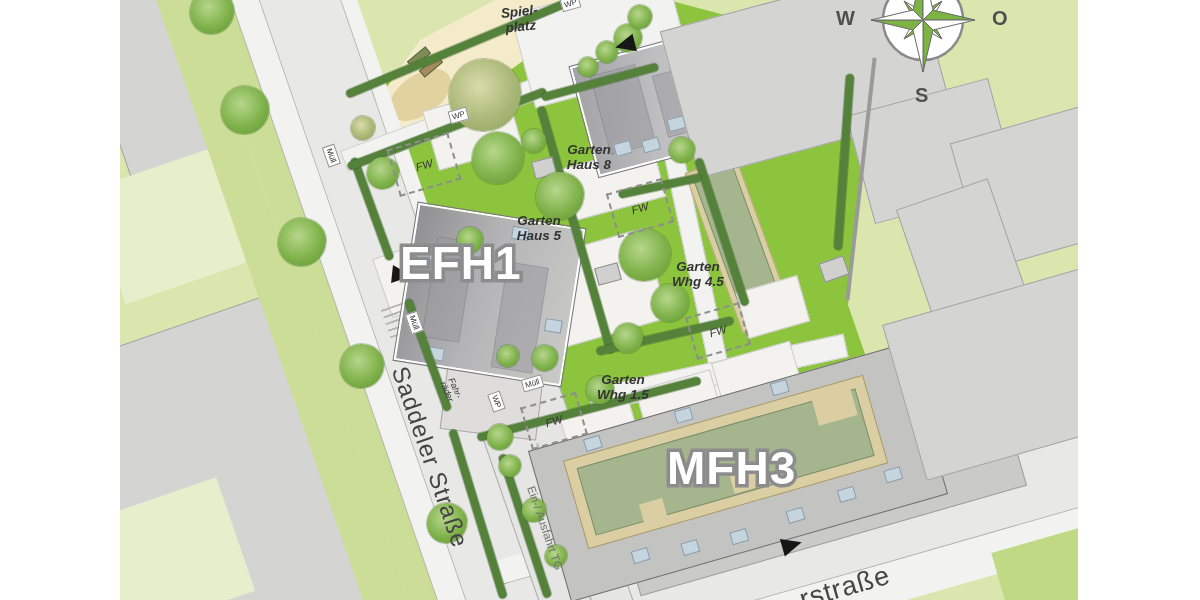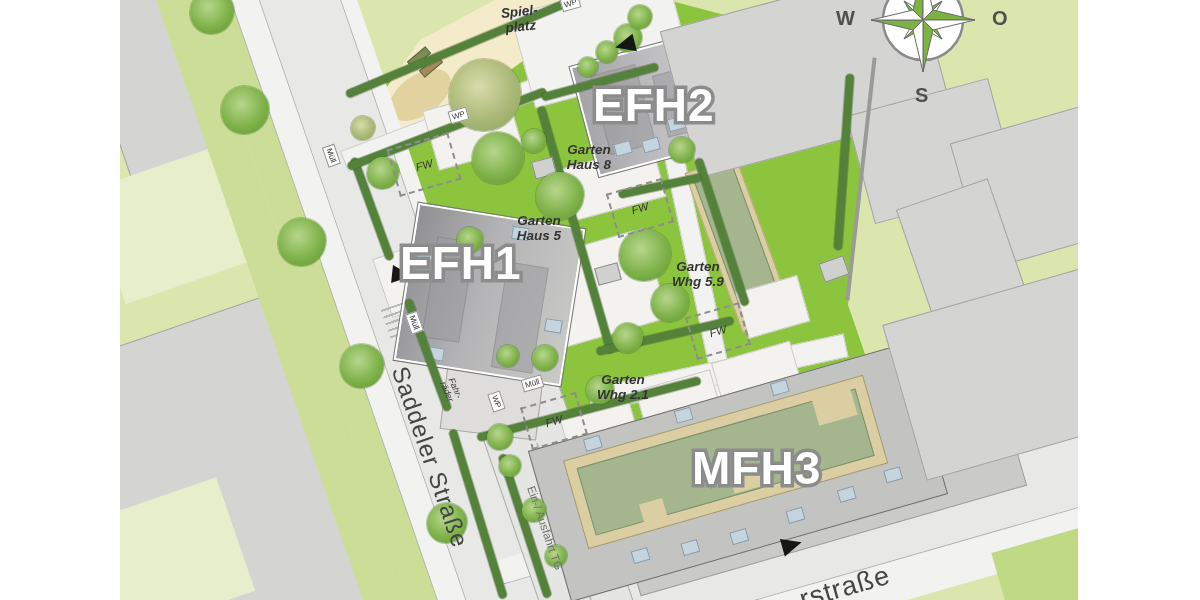--- a/index.html
+++ b/index.html
@@ -226,25 +226,25 @@
     <div class="abs garden-label" style="left:424px;top:142px;width:90px;">
       <div>Garten</div>
         <div>Haus 8</div>
     </div>
     <div class="abs garden-label" style="left:374px;top:213px;width:90px;">
       <div>Garten</div>
         <div>Haus 5</div>
     </div>
     <div class="abs garden-label" style="left:533px;top:259px;width:90px;">
       <div>Garten</div>
-        <div>Whg 5.9</div>
+        <div>Whg 4.5</div>
     </div>
     <div class="abs garden-label" style="left:458px;top:372px;width:90px;">
       <div>Garten</div>
-        <div>Whg 2.1</div>
+        <div>Whg 1.5</div>
     </div>
 
     <div class="abs street-text" style="left:210px;top:443px;width:200px;text-align:center;transform:rotate(71deg);">Saddeler Straße</div>
     <div class="abs street-text" style="left:655px;top:572px;width:140px;text-align:center;font-size:27px;transform:rotate(-16deg);">rstraße</div>
     <div class="abs" style="left:360px;top:522px;width:130px;text-align:center;color:#707070;font-size:11.5px;transform:rotate(71deg);">Ein-/ Ausfahrt TG</div>
 
     <div class="abs arrow-left" style="left:495px;top:36px;transform:rotate(-14deg);"></div>
     <div class="abs arrow-right" style="left:272px;top:266px;transform:rotate(6deg);"></div>
     <div class="abs arrow-right" style="left:662px;top:536px;transform:rotate(-16deg);"></div>
 
@@ -267,16 +267,15 @@
           <path d="M0,52 L-10,10 L0,0 Z" fill="#fff"></path>
         <path d="M-52,0 L-10,10 L0,0 Z" fill="#7cb342"></path>
           <path d="M-52,0 L-10,-10 L0,0 Z" fill="#fff"></path>
       </g>
     </svg>
     <div class="abs compass-letter" style="left:716px;top:7px;">W</div>
     <div class="abs compass-letter" style="left:872px;top:7px;">O</div>
     <div class="abs compass-letter" style="left:795px;top:84px;">S</div>
 
     <div class="abs big-label" style="left:280px;top:236px;">EFH1</div>
-    <div class="abs big-label" style="left:473px;top:78px;">EFH2</div>
-    <div class="abs big-label" style="left:572px;top:441px;">MFH3</div>
+    <div class="abs big-label" style="left:547px;top:441px;">MFH3</div>
   </div>
 </div>
 
 </body></html>

